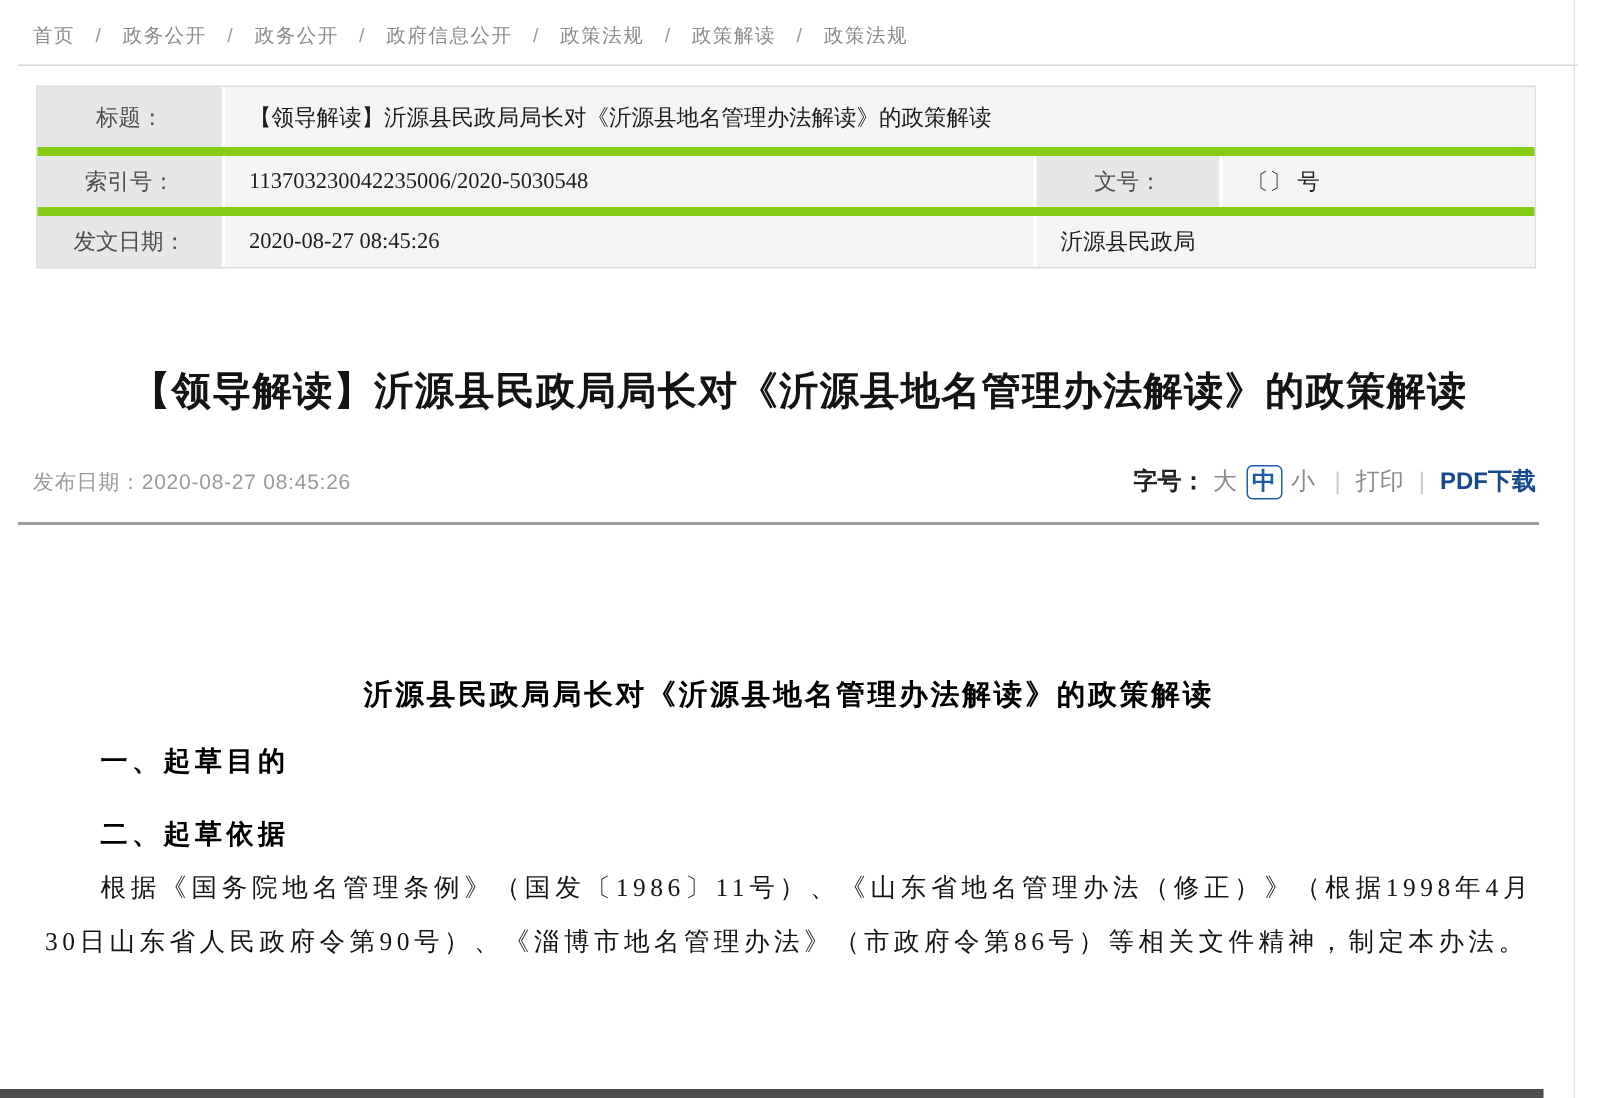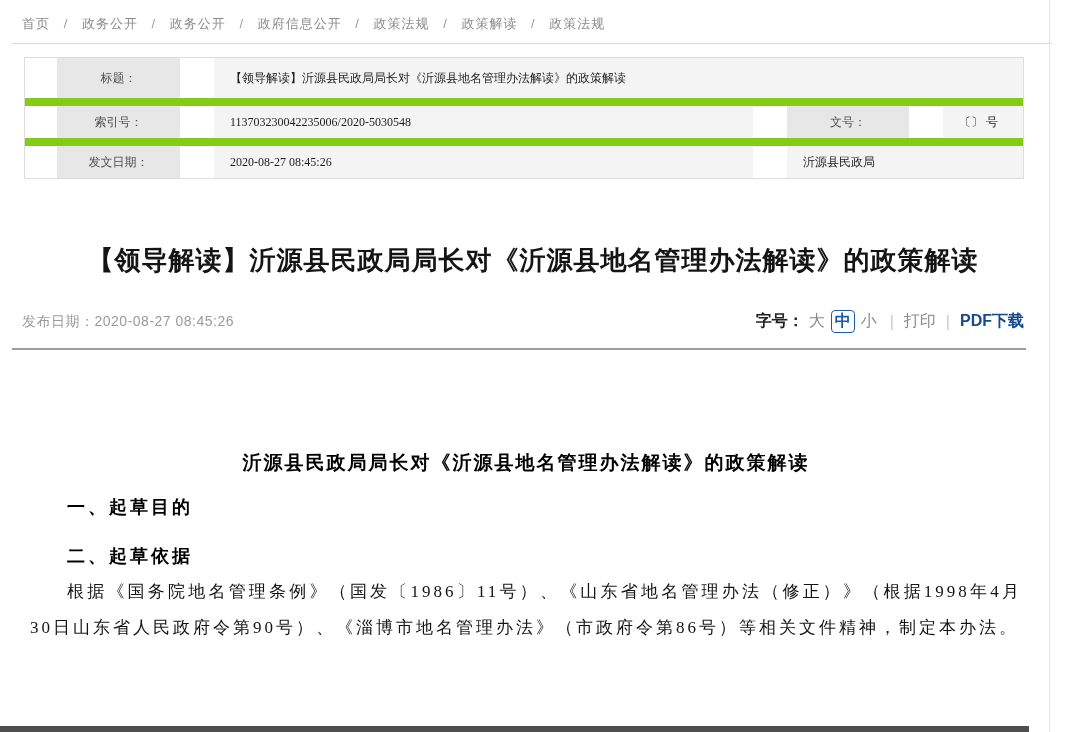--- a/index.html
+++ b/index.html
@@ -12,22 +12,22 @@
 
   
   .breadcrumb { padding: 15px 0 0 22px; font-size: 13px; color: #8b8b8b; letter-spacing: 1px; }
   .breadcrumb a { color: #8b8b8b; text-decoration: none; cursor: pointer; }
   .breadcrumb .sep { color: #9a9a9a; margin: 0 9px; }
   .rule-light { border: none; border-top: 1px solid #d9d9d9; margin: 10px 14px 0 12px; }
 
   
   .info-table { margin: 13px 42px 0 24px; width: 1000px; border: 1px solid #dcdcdc; background: #ffffff; }
   .info-row { display: flex; height: 40px; }
-  .info-row + .info-row { border-top: 8px solid #84cc16; }
-  .cell { display: flex; align-items: center; font-size: 12px; margin-left: 32px; }
+  .info-row + .info-row { border-top: 6px solid #84cc16; }
+  .cell { display: flex; align-items: center; font-size: 15px; }
   .cell-label { width: 123px; background: #e7e7e7; justify-content: center; color: #4d4d4d;
                 font-family: "Liberation Serif", serif; flex: none; }
   .cell-value { background: #f4f4f4; padding-left: 16px; color: #1c1c1c;
                 font-family: "Liberation Serif", serif; border-left: 2px solid #ffffff; }
   .w-v1 { width: 541px; flex: none; }
   .w-l2 { width: 124px; flex: none; border-left: 2px solid #ffffff; }
   .grow { flex: 1; }
 
   
   .article-title { margin: 64px 20px 0 20px; text-align: center; font-size: 26px; font-weight: bold;

